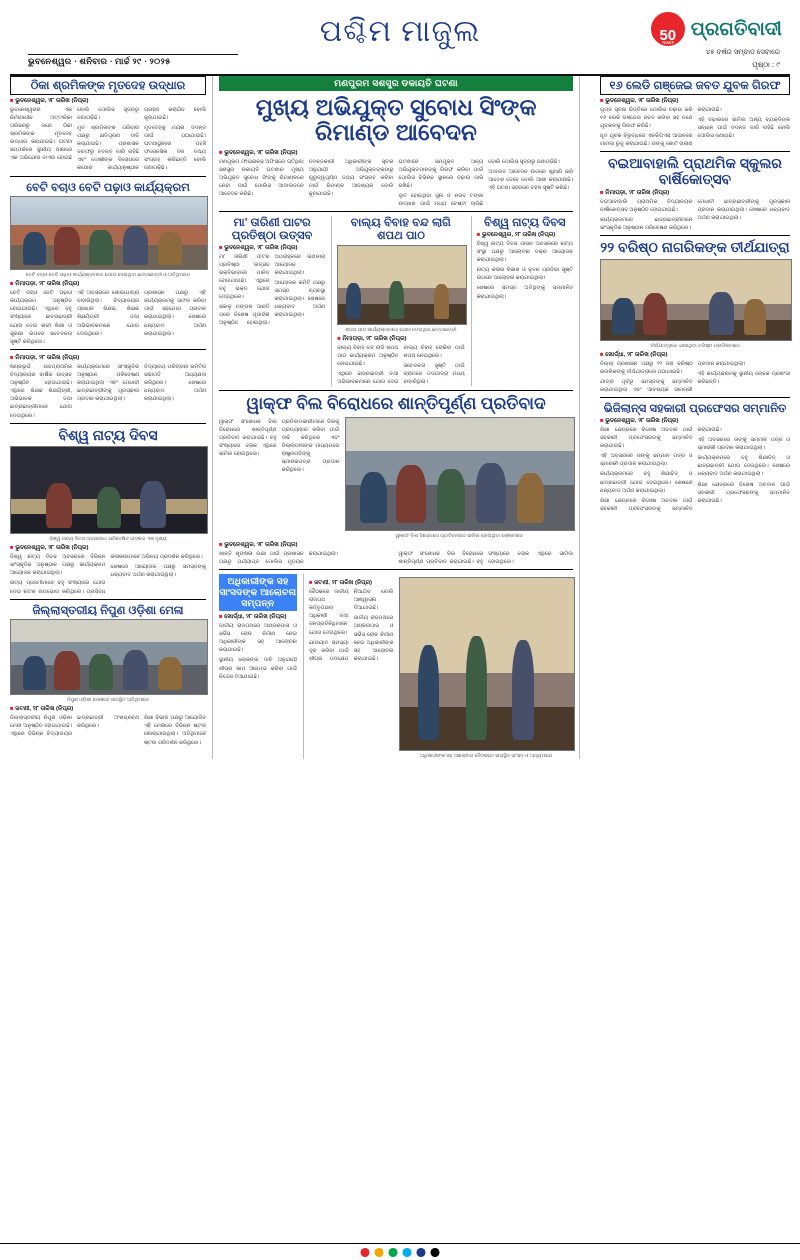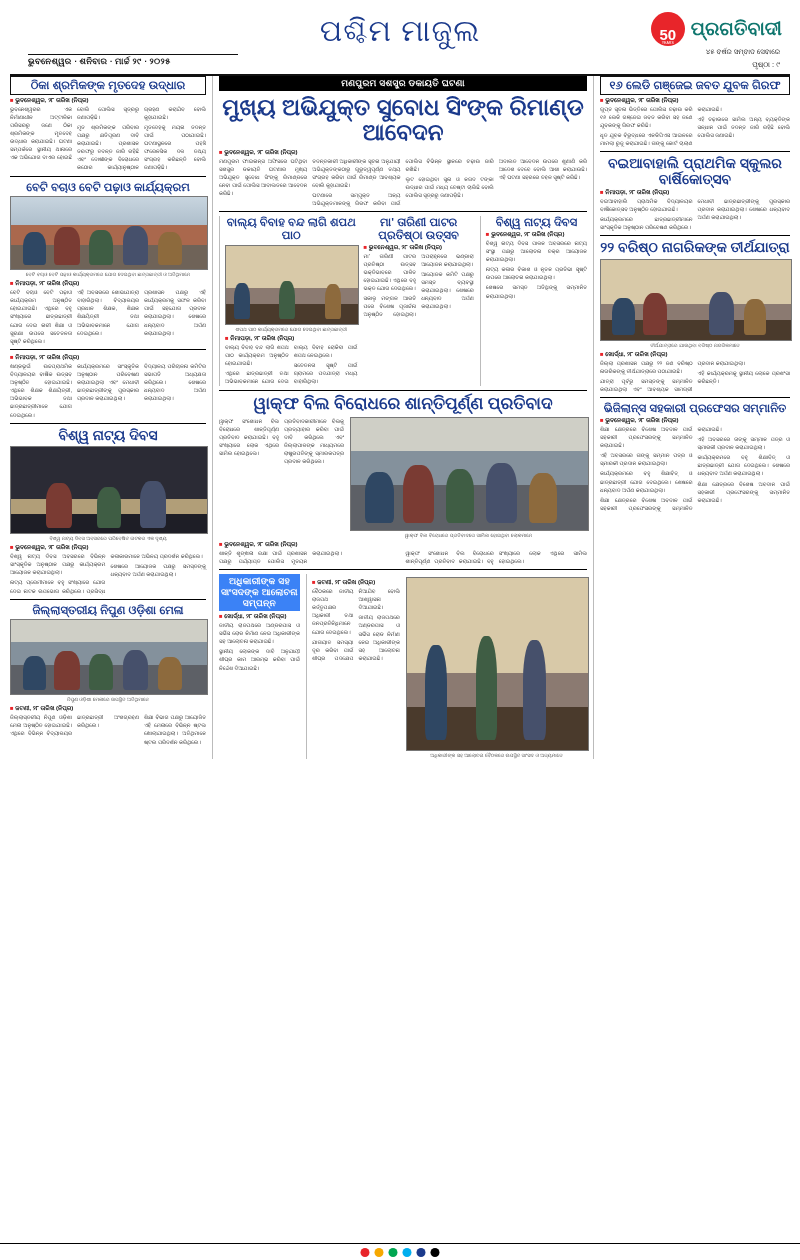--- a/index.html
+++ b/index.html
@@ -25,21 +25,21 @@
   .col{flex:1;}
   hr.sep{border:0;border-top:1px solid #000;margin:4px 0;}
   .vline{border-left:1px solid #bbb;}
 
   
   .headline{font-weight:bold;color:#111;line-height:1.1;text-align:center;}
   .h-xl{font-size:23px;color:#1b3a8c;}
   .h-lg{font-size:17px;color:#1b3a8c;font-family:Liberation Serif, serif;}
   .h-md{font-size:14px;color:#1b3a8c;}
   .h-sm{font-size:11.5px;color:#1b3a8c;}
-  .banner{background:#000000;color:#fff;font-size:9px;font-weight:bold;text-align:center;padding:2px 0;letter-spacing:.3px;}
+  .banner{background:#15803d;color:#fff;font-size:9px;font-weight:bold;text-align:center;padding:2px 0;letter-spacing:.3px;}
   .banner-blue{background:#3b82f6;}
   .byline{font-size:6px;font-weight:bold;color:#111;margin:2px 0 1px 0;}
   .byline:before{content:"■ ";color:#e8252a;}
   .body{font-size:5.4px;line-height:1.5;text-align:justify;color:#222;
         column-gap:5px;hyphens:auto;}
   .body p{margin:0 0 2px 0;}
   .c2{column-count:2;}
   .c3{column-count:3;}
   .c4{column-count:4;}
   .cap{font-size:5px;text-align:center;color:#444;margin-top:1px;}
@@ -180,45 +180,45 @@
         <div class="body c4">
           <p>ମଣପୁରମ ଫାଇନାନ୍ସ ଅଫିସରେ ଘଟିଥିବା ସଶସ୍ତ୍ର ଡକାୟତି ଘଟଣାର ମୁଖ୍ୟ ଅଭିଯୁକ୍ତ ସୁବୋଧ ସିଂଙ୍କୁ ରିମାଣ୍ଡରେ ନେବା ପାଇଁ ପୋଲିସ ଆଦାଲତରେ ଆବେଦନ କରିଛି।</p>
           <p>ତଦନ୍ତକାରୀ ଅଧିକାରୀଙ୍କ ସୂଚନା ଅନୁଯାୟୀ ଅଭିଯୁକ୍ତଙ୍କଠାରୁ ଗୁରୁତ୍ୱପୂର୍ଣ୍ଣ ତଥ୍ୟ ସଂଗ୍ରହ କରିବା ପାଇଁ ରିମାଣ୍ଡ ଆବଶ୍ୟକ ବୋଲି କୁହାଯାଇଛି।</p>
           <p>ଘଟଣାରେ ସମ୍ପୃକ୍ତ ଅନ୍ୟ ଅଭିଯୁକ୍ତମାନଙ୍କୁ ଗିରଫ କରିବା ପାଇଁ ପୋଲିସ ବିଭିନ୍ନ ସ୍ଥାନରେ ଚଢ଼ାଉ ଜାରି ରଖିଛି।</p>
           <p>ଲୁଟ ହୋଇଥିବା ସୁନା ଓ ନଗଦ ଟଙ୍କା ଉଦ୍ଧାର ପାଇଁ ମଧ୍ୟ ଚେଷ୍ଟା ଚାଲିଛି ବୋଲି ପୋଲିସ ସୂତ୍ରରୁ ଜଣାପଡ଼ିଛି।</p>
           <p>ଅଦାଲତ ଆବେଦନ ଉପରେ ଶୁଣାଣି କରି ଆଦେଶ ଦେବେ ବୋଲି ଆଶା କରାଯାଉଛି। ଏହି ଘଟଣା ସହରରେ ଚହଳ ସୃଷ୍ଟି କରିଛି।</p>
         </div>
 
         <hr class="sep">
         <div class="row">
+          <div class="col" style="flex:0 0 30%;">
+            <div class="headline h-sm">ମା' ତାରିଣୀ ପାଟର ପ୍ରତିଷ୍ଠା ଉତ୍ସବ</div>
+            <div class="byline">ଭୁବନେଶ୍ୱର, ୨୮ ତାରିଖ (ନିପ୍ର)</div>
+            <div class="body c2">
+              <p>ମା' ତାରିଣୀ ପାଟର ପ୍ରତିଷ୍ଠା ଉତ୍ସବ ଭକ୍ତିଭାବରେ ପାଳିତ ହୋଇଯାଇଛି। ଏଥିରେ ବହୁ ଭକ୍ତ ଯୋଗ ଦେଇଥିଲେ।</p>
+              <p>ସକାଳୁ ମଙ୍ଗଳ ଆରତି ପରେ ବିଶେଷ ପୂଜାର୍ଚ୍ଚନା ଅନୁଷ୍ଠିତ ହୋଇଥିଲା। ଅପରାହ୍ନରେ ଭଣ୍ଡାରା ଆୟୋଜନ କରାଯାଇଥିଲା।</p>
+              <p>ଆୟୋଜକ କମିଟି ପକ୍ଷରୁ ସମସ୍ତ ବ୍ୟବସ୍ଥା କରାଯାଇଥିଲା। ଶେଷରେ ଧନ୍ୟବାଦ ଅର୍ପଣ କରାଯାଇଥିଲା।</p>
+            </div>
+          </div>
           <div class="col vline" style="flex:0 0 36%;padding-left:5px;">
             <div class="headline h-sm">ବାଲ୍ୟ ବିବାହ ବନ୍ଦ ଲାଗି ଶପଥ ପାଠ</div>
             <div class="photo indoor" style="height:78px;margin-top:3px;">
               <div class="sky"></div>
                 <div class="band"></div>
                 <div class="ground"></div>
               <div class="p1"></div>
                 <div class="p3"></div>
                 <div class="p5"></div>
             </div>
             <div class="cap">ଶପଥ ପାଠ କାର୍ଯ୍ୟକ୍ରମରେ ଯୋଗ ଦେଇଥିବା ଛାତ୍ରଛାତ୍ରୀ</div>
             <div class="byline">ନିମାପଡ଼ା, ୨୮ ତାରିଖ (ନିପ୍ର)</div>
             <div class="body c2">
               <p>ବାଲ୍ୟ ବିବାହ ବନ୍ଦ ଲାଗି ଶପଥ ପାଠ କାର୍ଯ୍ୟକ୍ରମ ଅନୁଷ୍ଠିତ ହୋଇଯାଇଛି।</p>
               <p>ଏଥିରେ ଛାତ୍ରଛାତ୍ରୀ ତଥା ଅଭିଭାବକମାନେ ଯୋଗ ଦେଇ ବାଲ୍ୟ ବିବାହ ରୋକିବା ପାଇଁ ଶପଥ ନେଇଥିଲେ।</p>
               <p>ସଚେତନତା ସୃଷ୍ଟି ପାଇଁ ଗ୍ରାମରେ ପଦଯାତ୍ରା ମଧ୍ୟ ବାହାରିଥିଲା।</p>
-            </div>
-          </div>
-          <div class="col" style="flex:0 0 30%;">
-            <div class="headline h-sm">ମା' ତାରିଣୀ ପାଟର ପ୍ରତିଷ୍ଠା ଉତ୍ସବ</div>
-            <div class="byline">ଭୁବନେଶ୍ୱର, ୨୮ ତାରିଖ (ନିପ୍ର)</div>
-            <div class="body c2">
-              <p>ମା' ତାରିଣୀ ପାଟର ପ୍ରତିଷ୍ଠା ଉତ୍ସବ ଭକ୍ତିଭାବରେ ପାଳିତ ହୋଇଯାଇଛି। ଏଥିରେ ବହୁ ଭକ୍ତ ଯୋଗ ଦେଇଥିଲେ।</p>
-              <p>ସକାଳୁ ମଙ୍ଗଳ ଆରତି ପରେ ବିଶେଷ ପୂଜାର୍ଚ୍ଚନା ଅନୁଷ୍ଠିତ ହୋଇଥିଲା। ଅପରାହ୍ନରେ ଭଣ୍ଡାରା ଆୟୋଜନ କରାଯାଇଥିଲା।</p>
-              <p>ଆୟୋଜକ କମିଟି ପକ୍ଷରୁ ସମସ୍ତ ବ୍ୟବସ୍ଥା କରାଯାଇଥିଲା। ଶେଷରେ ଧନ୍ୟବାଦ ଅର୍ପଣ କରାଯାଇଥିଲା।</p>
             </div>
           </div>
           <div class="col vline" style="flex:1;padding-left:5px;">
             <div class="headline h-sm">ବିଶ୍ୱ ନାଟ୍ୟ ଦିବସ</div>
             <div class="byline">ଭୁବନେଶ୍ୱର, ୨୮ ତାରିଖ (ନିପ୍ର)</div>
             <div class="body">
               <p>ବିଶ୍ୱ ନାଟ୍ୟ ଦିବସ ପାଳନ ଅବସରରେ ନାଟ୍ୟ ସଂସ୍ଥା ପକ୍ଷରୁ ଆଲୋଚନା ଚକ୍ର ଆୟୋଜନ କରାଯାଇଥିଲା।</p>
               <p>ନାଟ୍ୟ କଳାର ବିକାଶ ଓ ନୂତନ ପ୍ରତିଭା ସୃଷ୍ଟି ଉପରେ ଆଲୋଚନା କରାଯାଇଥିଲା।</p>
               <p>ଶେଷରେ ସମସ୍ତ ଅତିଥିଙ୍କୁ ସମ୍ମାନିତ କରାଯାଇଥିଲା।</p>
             </div>
@@ -283,21 +283,21 @@
                   <div class="p3" style="left:38%;height:60%"></div>
                   <div class="p4" style="left:64%;height:58%"></div>
                 </div>
                 <div class="cap">ଅଧିକାରୀଙ୍କ ସହ ଆଲୋଚନା ବୈଠକରେ ଉପସ୍ଥିତ ସାଂସଦ ଓ ଅନ୍ୟମାନେ</div>
               </div>
             </div>
           </div>
         </div>
       </div>
 
-      <div class="col vline" style="flex:0 0 190px;padding-left:6px;">
+      <div class="col vline" style="flex:0 0 190px;padding-left:20px;">
 
         <div class="rulebox">
           <div class="headline h-sm">୧୬ ଲେଡି ଗଞ୍ଜେଇ ଜବତ ଯୁବକ ଗିରଫ</div>
         </div>
         <div class="byline">ଭୁବନେଶ୍ୱର, ୨୮ ତାରିଖ (ନିପ୍ର)</div>
         <div class="body c2">
           <p>ଗୁପ୍ତ ସୂଚନା ଭିତ୍ତିରେ ପୋଲିସ ଚଢ଼ାଉ କରି ୧୬ ଲେଡି ଗଞ୍ଜେଇ ଜବତ କରିବା ସହ ଜଣେ ଯୁବକଙ୍କୁ ଗିରଫ କରିଛି।</p>
           <p>ଧୃତ ଯୁବକ ବିରୁଦ୍ଧରେ ଏନଡିପିଏସ ଆଇନରେ ମାମଲା ରୁଜୁ କରାଯାଇଛି। ତାଙ୍କୁ କୋର୍ଟ ଚାଲାଣ କରାଯାଇଛି।</p>
           <p>ଏହି ଚଢ଼ାଉରେ ସାମିଲ ଅନ୍ୟ ବ୍ୟକ୍ତିଙ୍କ ସନ୍ଧାନ ପାଇଁ ତଦନ୍ତ ଜାରି ରହିଛି ବୋଲି ପୋଲିସ ଜଣାଇଛି।</p>
         </div>

